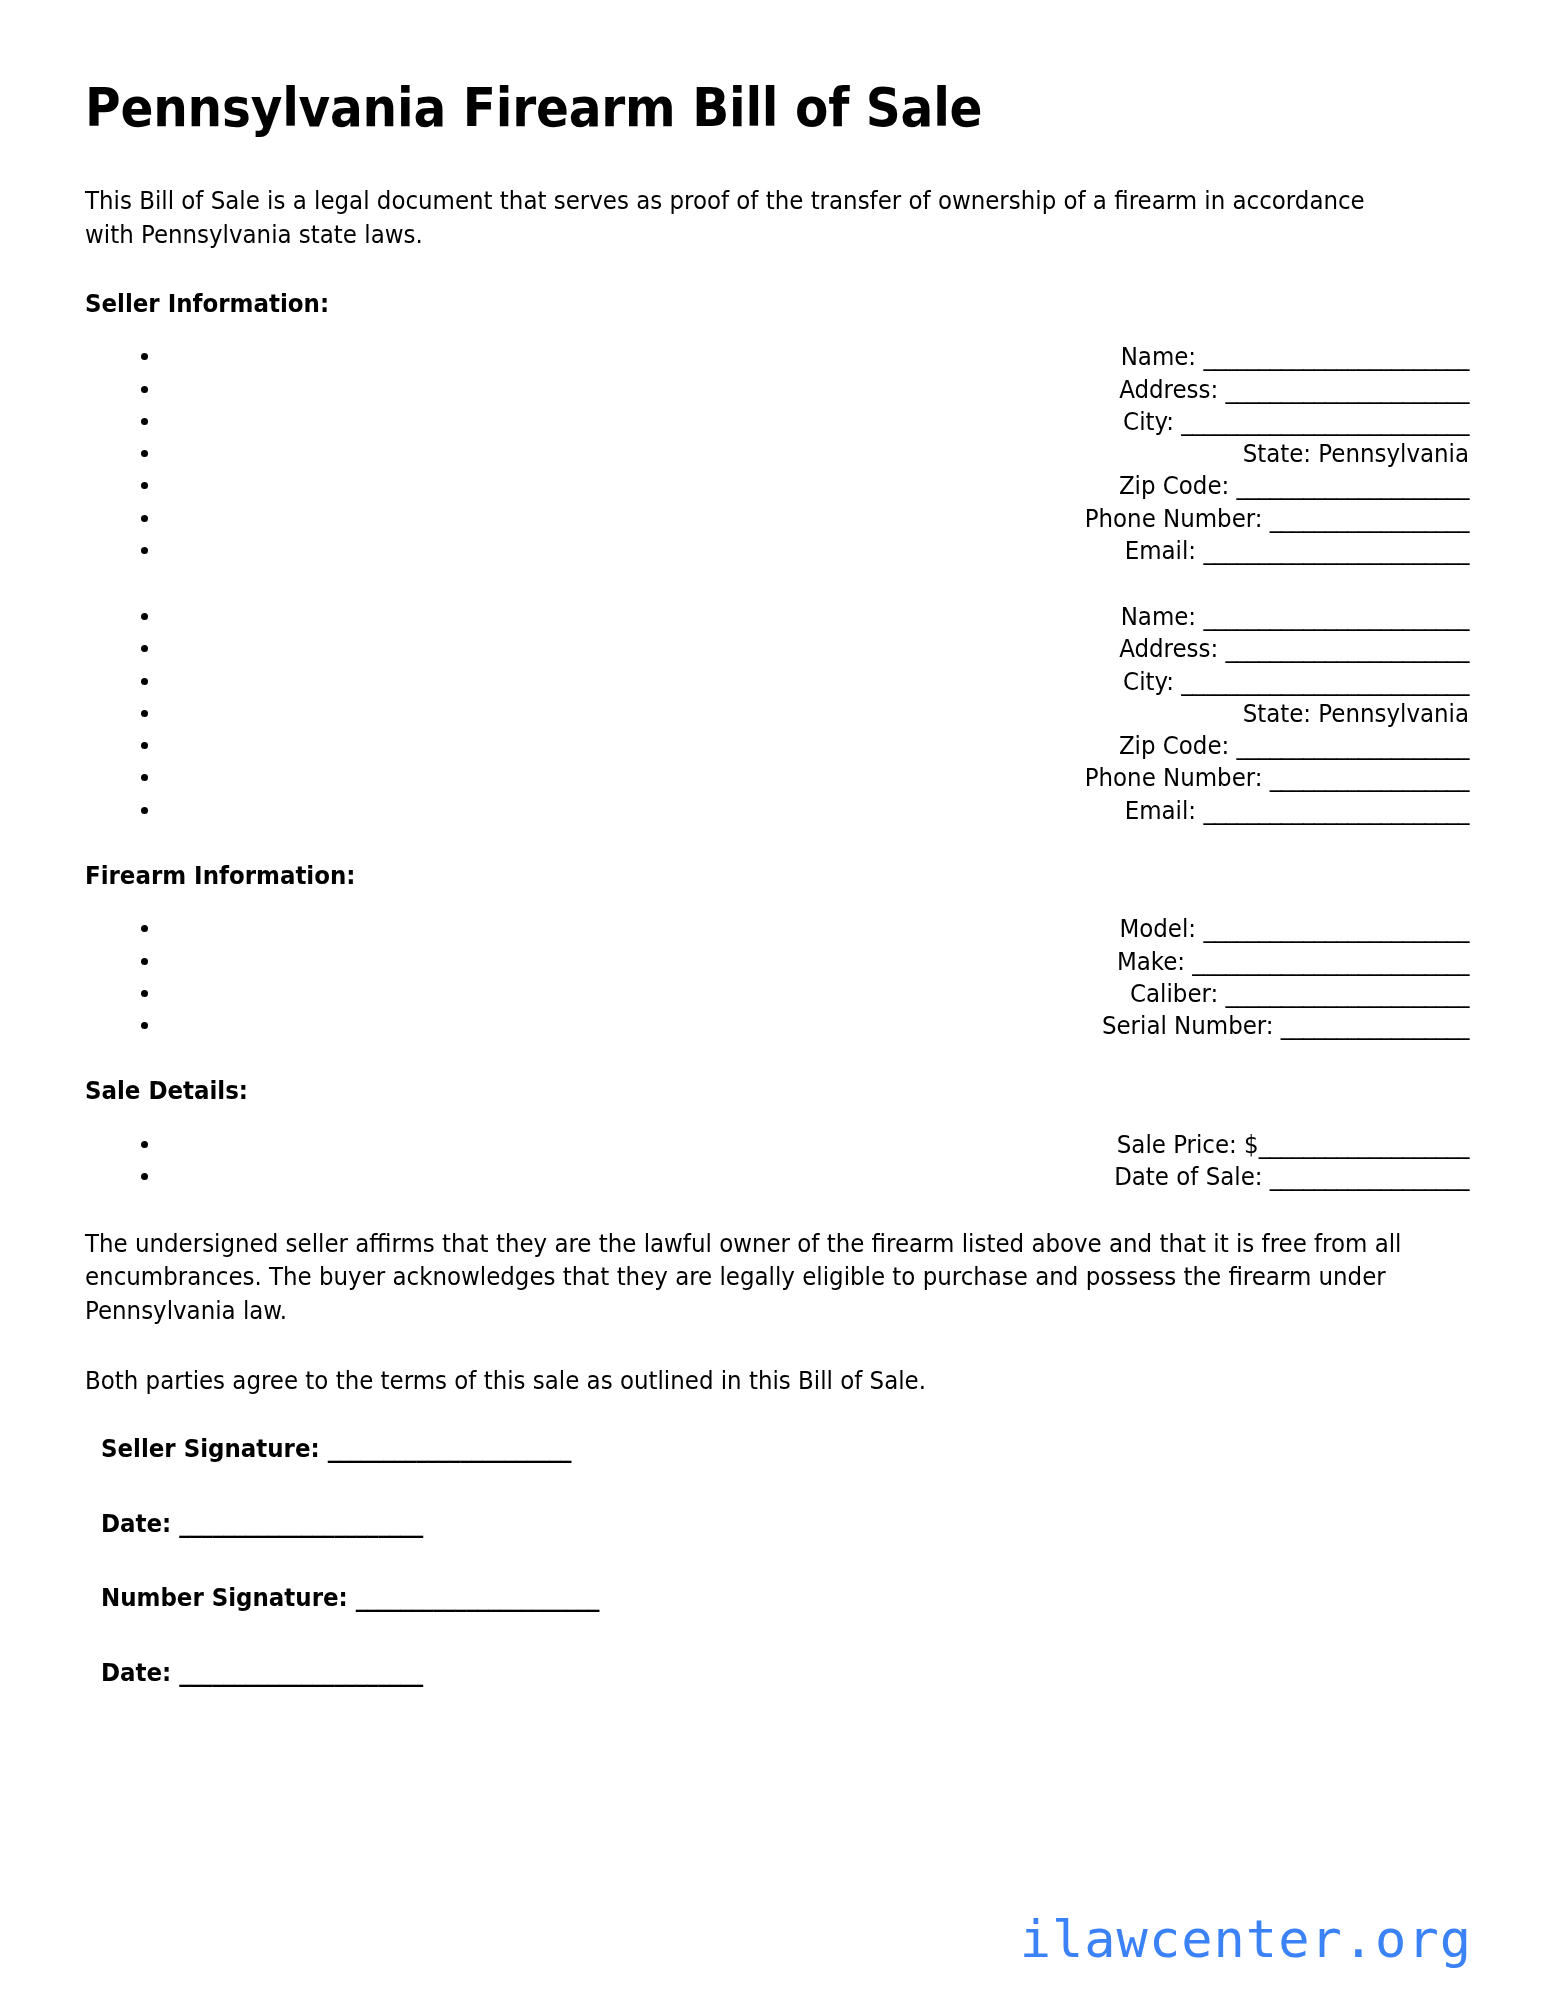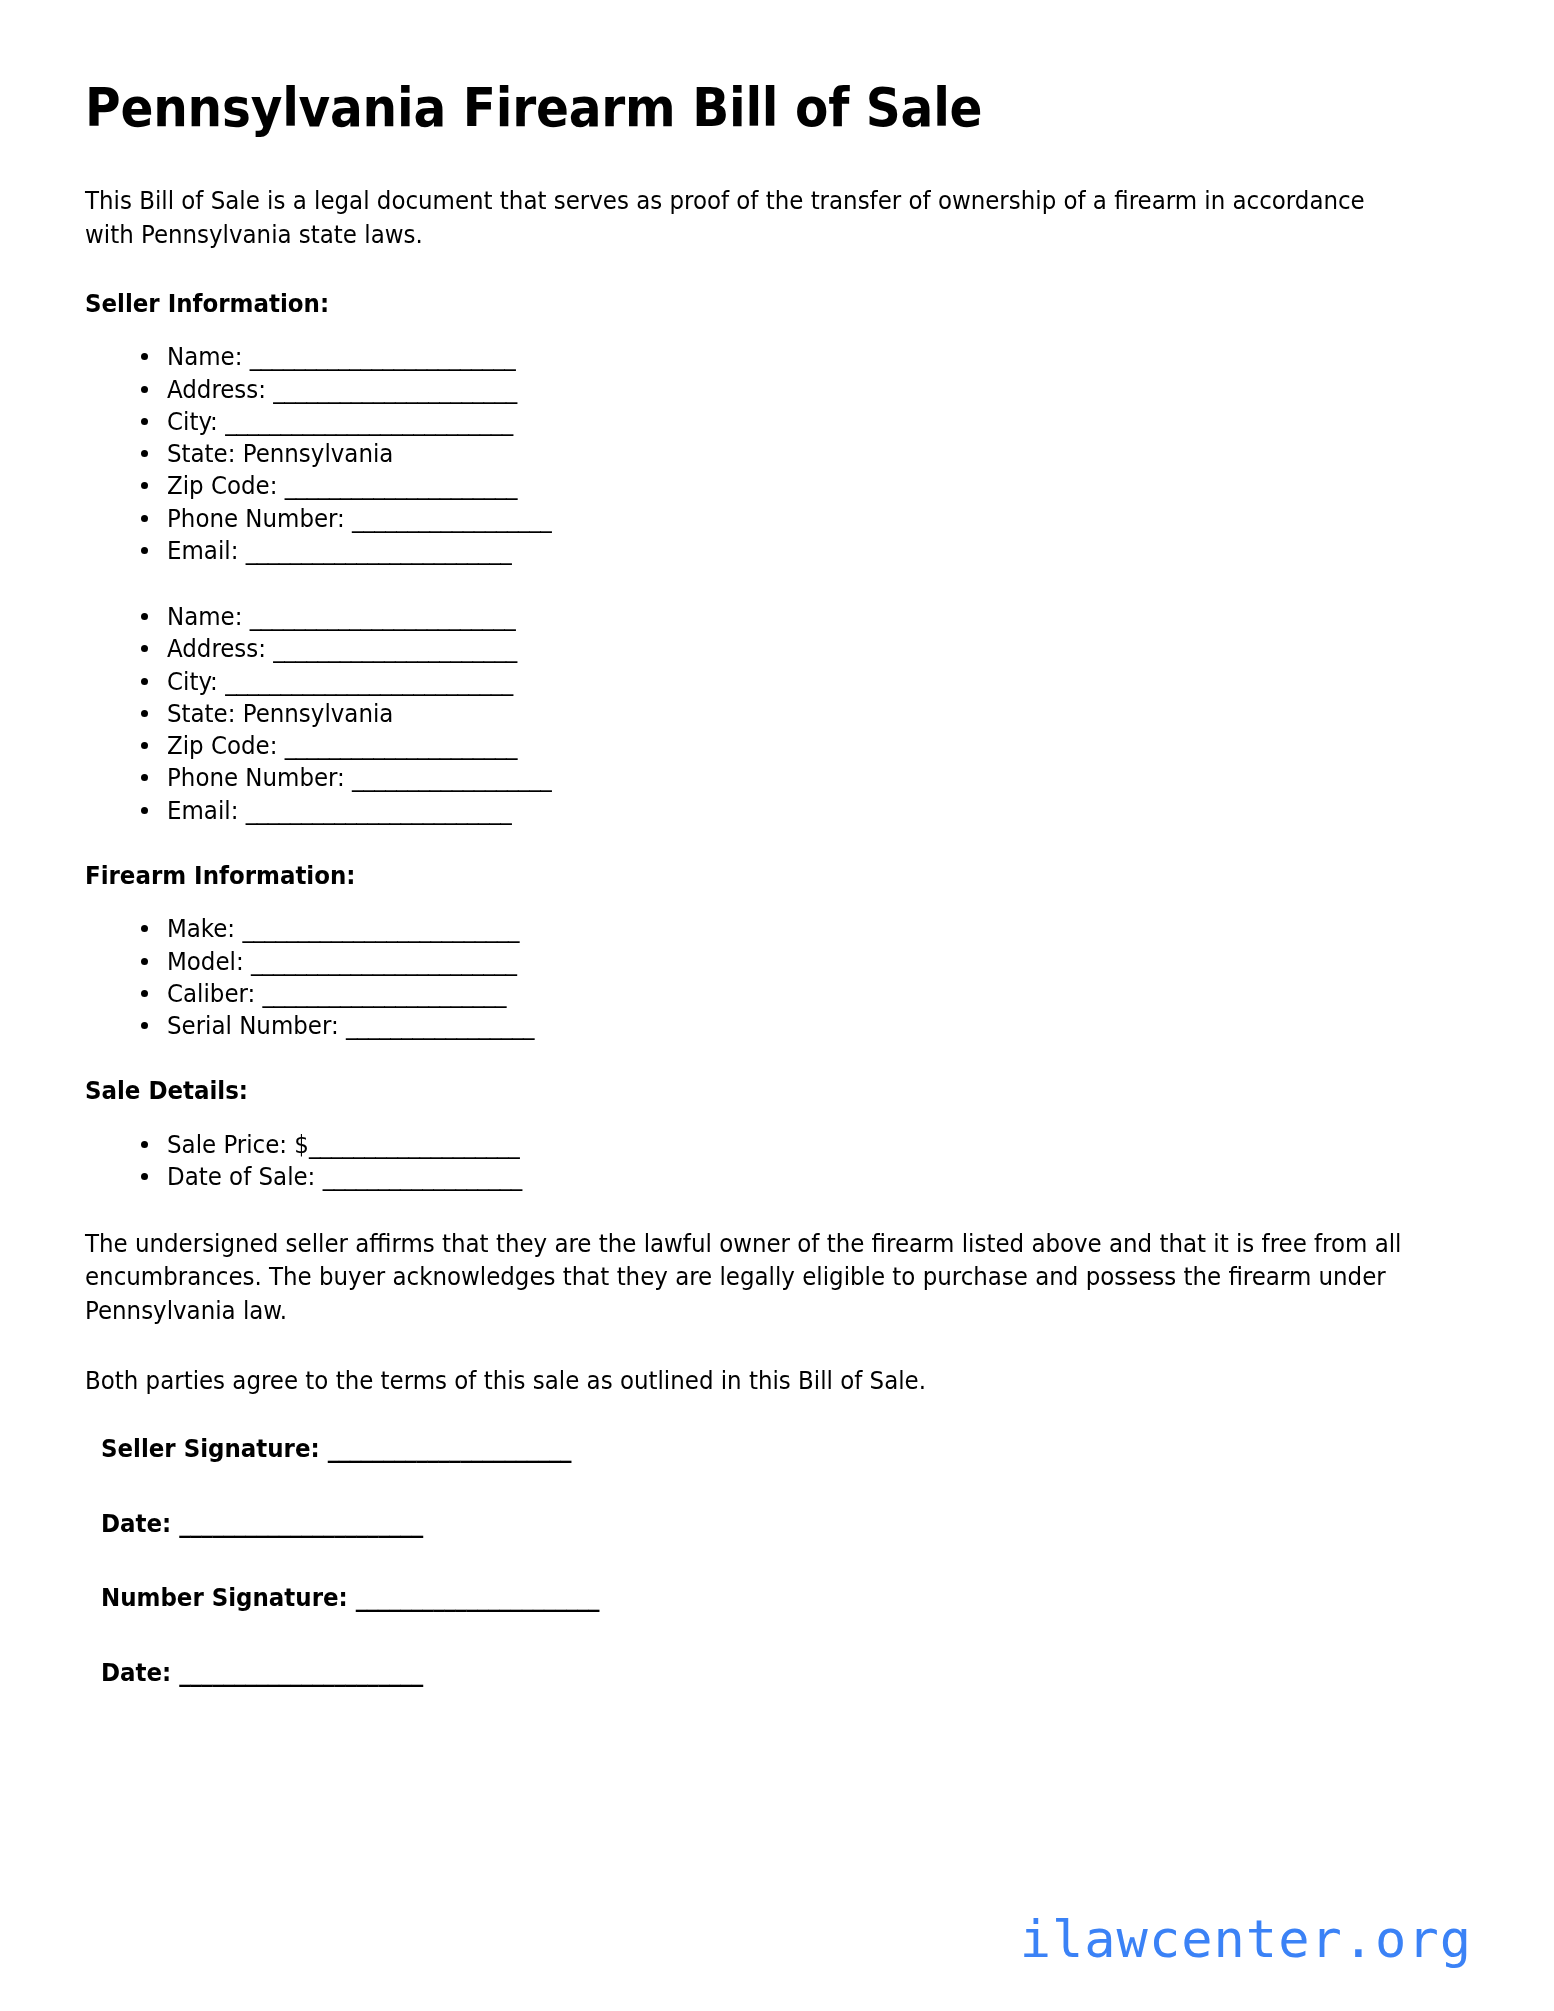--- a/index.html
+++ b/index.html
@@ -48,20 +48,21 @@
     font-weight: bold;
     font-stretch: condensed;
     margin: 0 0 22px 0;
     line-height: 1.2;
   }
 
   ul.field-list {
     list-style: none;
     margin: 0 0 34px 0;
     padding: 0 0 0 48px;
+    text-align: right;
   }
   ul.field-list li {
     font-size: 25.5px;
     line-height: 1.265;
     position: relative;
     padding-left: 34px;
     white-space: nowrap;
     font-stretch: condensed;
   }
   ul.field-list li::before {
@@ -124,22 +125,22 @@
     <li><span>Address: </span><span class="blank">______________________</span></li>
     <li><span>City: </span><span class="blank">__________________________</span></li>
     <li><span>State: Pennsylvania</span><span class="blank"></span></li>
     <li><span>Zip Code: </span><span class="blank">_____________________</span></li>
     <li><span>Phone Number: </span><span class="blank">__________________</span></li>
     <li><span>Email: </span><span class="blank">________________________</span></li>
   </ul>
 
   <h2 class="section-heading">Firearm Information:</h2>
   <ul class="field-list">
+    <li><span>Model: </span><span class="blank">________________________</span></li>
     <li><span>Make: </span><span class="blank">_________________________</span></li>
-    <li><span>Model: </span><span class="blank">________________________</span></li>
     <li><span>Caliber: </span><span class="blank">______________________</span></li>
     <li><span>Serial Number: </span><span class="blank">_________________</span></li>
   </ul>
 
   <h2 class="section-heading">Sale Details:</h2>
   <ul class="field-list">
     <li><span>Sale Price: $</span><span class="blank">___________________</span></li>
     <li><span>Date of Sale: </span><span class="blank">__________________</span></li>
   </ul>
 

